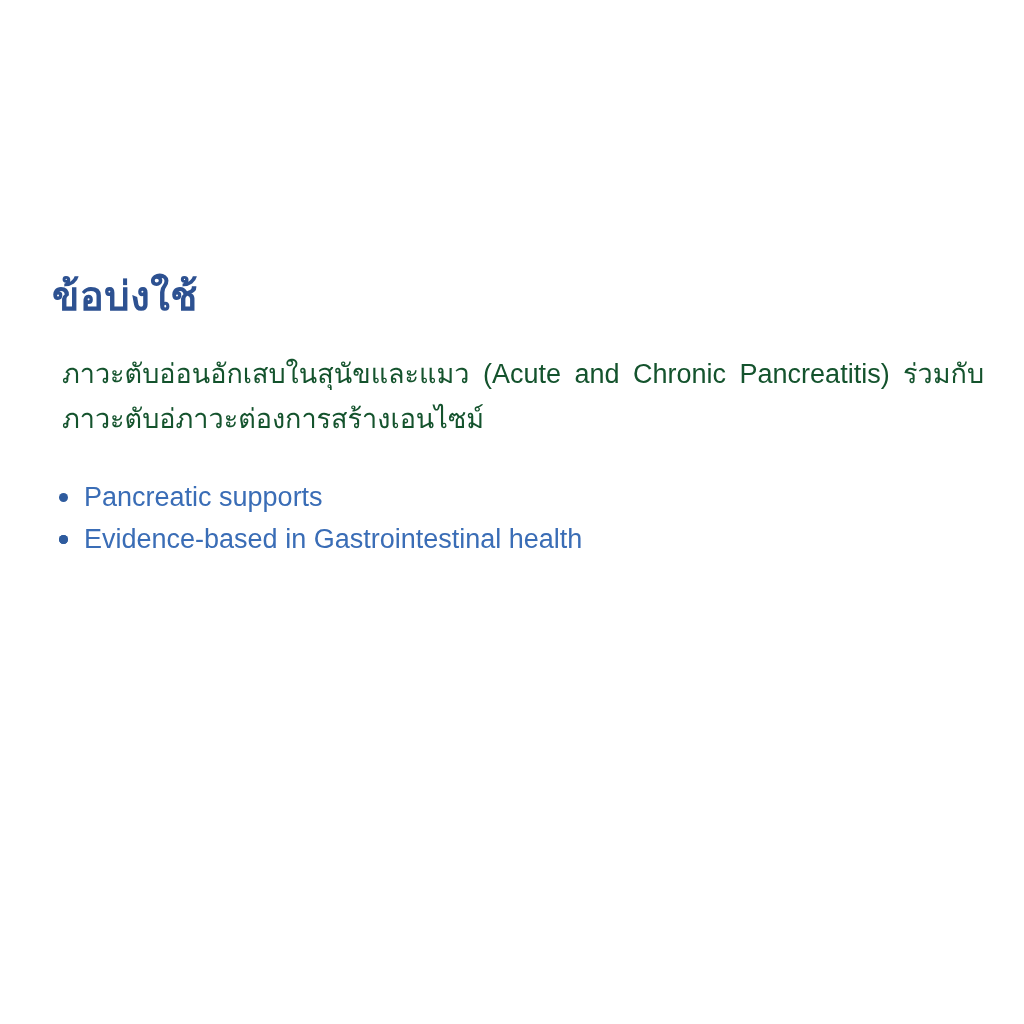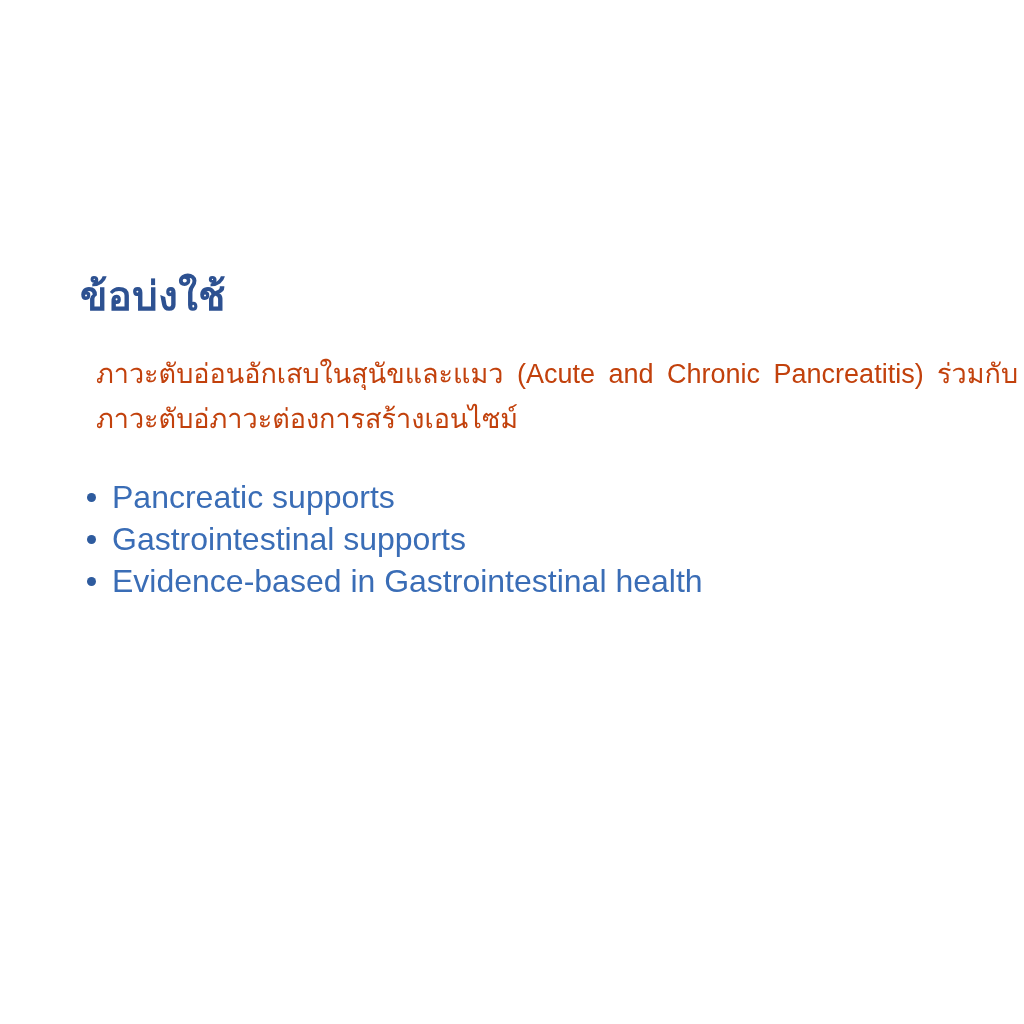--- a/index.html
+++ b/index.html
@@ -8,55 +8,55 @@
     width: 1024px;
     height: 1024px;
     background: #ffffff;
     overflow: hidden;
     font-family: "Liberation Sans", "DejaVu Sans", sans-serif;
   }
   .page {
     box-sizing: border-box;
     width: 1024px;
     height: 1024px;
-    padding: 272px 64px 0 80px;
+    padding: 272px 64px 0 52px;
     background: #ffffff;
   }
   .section-heading {
     margin: 0;
     font-size: 40px;
     line-height: 48px;
     font-weight: 700;
     color: #2d5191;
     letter-spacing: 0.5px;
   }
   .body-paragraph {
-    margin: 16px;
+    margin: 10px;
     margin-top: 32px;
     font-size: 27px;
     line-height: 45px;
     font-weight: 400;
-    color: #c2410c;
+    color: #14532d;
     word-spacing: 6px;
     max-width: 890px;
   }
   .body-paragraph .line {
     display: block;
     white-space: nowrap;
   }
   .feature-list {
     list-style: none;
     margin: 0;
     margin-top: 34px;
     padding: 0;
   }
   .feature-list li {
     position: relative;
     padding-left: 32px;
-    font-size: 32px;
+    font-size: 27px;
     line-height: 42px;
     color: #3a6db6;
   }
   .bullet-dot {
     position: absolute;
     left: 7px;
     top: 17px;
     width: 9px;
     height: 9px;
     border-radius: 50%;
@@ -79,21 +79,20 @@
     <p class="body-paragraph">
     </p>
 
     <ul class="feature-list">
       <li>
         <span class="bullet-dot"></span>
         <span>Pancreatic supports</span>
       </li>
       <li>
         <span class="bullet-dot"></span>
-        <span>Gastrointestinal supports</span>
       </li>
       <li>
         <span class="bullet-dot"></span>
         <span>Evidence-based in Gastrointestinal health</span>
       </li>
     </ul>
 
   </section>
 </main>
 

